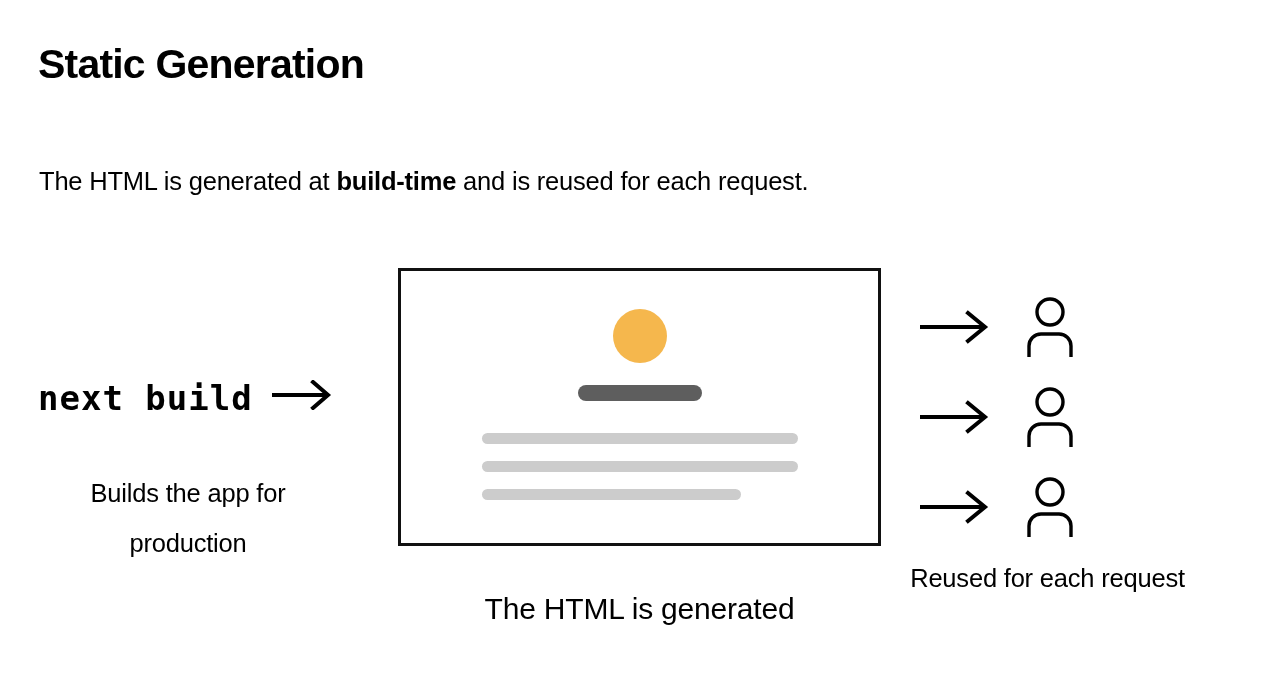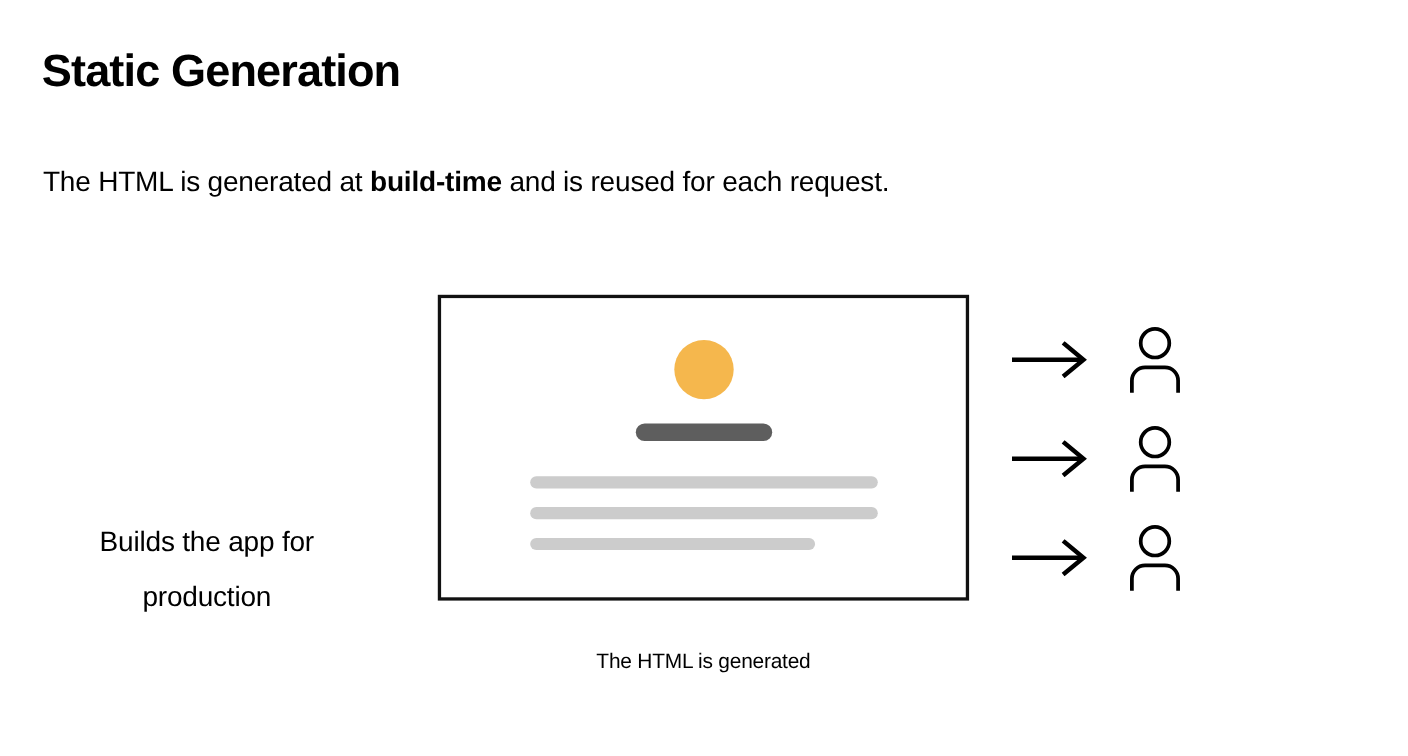--- a/index.html
+++ b/index.html
@@ -32,21 +32,21 @@
     font-size: 41px;
     font-weight: 700;
     letter-spacing: -0.8px;
     line-height: 1.1;
     white-space: nowrap;
   }
 
   .page-subtitle {
     position: absolute;
     left: 39px;
-    top: 151px;
+    top: 166px;
     font-size: 25.5px;
     font-weight: 400;
     letter-spacing: -0.2px;
     line-height: 1.25;
     white-space: nowrap;
   }
   .page-subtitle b {
     font-weight: 700;
   }
 
@@ -132,21 +132,21 @@
   }
   .mock-line.w-full  { width: 100%; }
   .mock-line.w-short { width: 82%; }
 
   .mockup-caption {
     position: absolute;
     left: 398px;
     top: 590px;
     width: 483px;
     text-align: center;
-    font-size: 19px;
+    font-size: 30px;
     letter-spacing: -0.2px;
     line-height: 1.25;
   }
 
   
   .requests {
     position: absolute;
     left: 918px;
     top: 282px;
     width: 220px;
@@ -175,20 +175,29 @@
 
 <div class="slide">
 
   <div class="page-title">Static Generation</div>
 
   <div class="page-subtitle">
     <span>The HTML is generated at </span><b>build-time</b><span> and is reused for each request.</span>
   </div>
 
 
+  <div class="build-command">
+    <span>next build</span>
+    <span class="cmd-arrow">
+      <svg width="64" height="30" viewBox="0 0 64 30" aria-hidden="true">
+        <line x1="1" y1="15" x2="56" y2="15" stroke="#000" stroke-width="4"></line>
+        <polyline points="42,2 57,15 42,28" fill="none" stroke="#000" stroke-width="4" stroke-linecap="square" stroke-linejoin="miter"></polyline>
+      </svg>
+    </span>
+  </div>
 
   <div class="build-caption">Builds the app for production</div>
 
   <div class="page-mockup">
     <div class="mock-circle"></div>
     <div class="mock-heading-bar"></div>
     <div class="mock-lines">
       <div class="mock-line w-full"></div>
       <div class="mock-line w-full"></div>
       <div class="mock-line w-short"></div>
@@ -239,14 +248,15 @@
       <span>
         <svg width="60" height="64" viewBox="0 0 60 64" aria-hidden="true">
           <circle cx="30" cy="17" r="13" fill="none" stroke="#000" stroke-width="3.4"></circle>
           <path d="M9 62 L9 51 A12 12 0 0 1 21 39 L39 39 A12 12 0 0 1 51 51 L51 62" fill="none" stroke="#000" stroke-width="3.4" stroke-linecap="butt"></path>
         </svg>
       </span>
     </div>
 
   </div>
 
+  <div class="requests-caption">Reused for each request</div>
 
 </div>
 
 </body></html>

